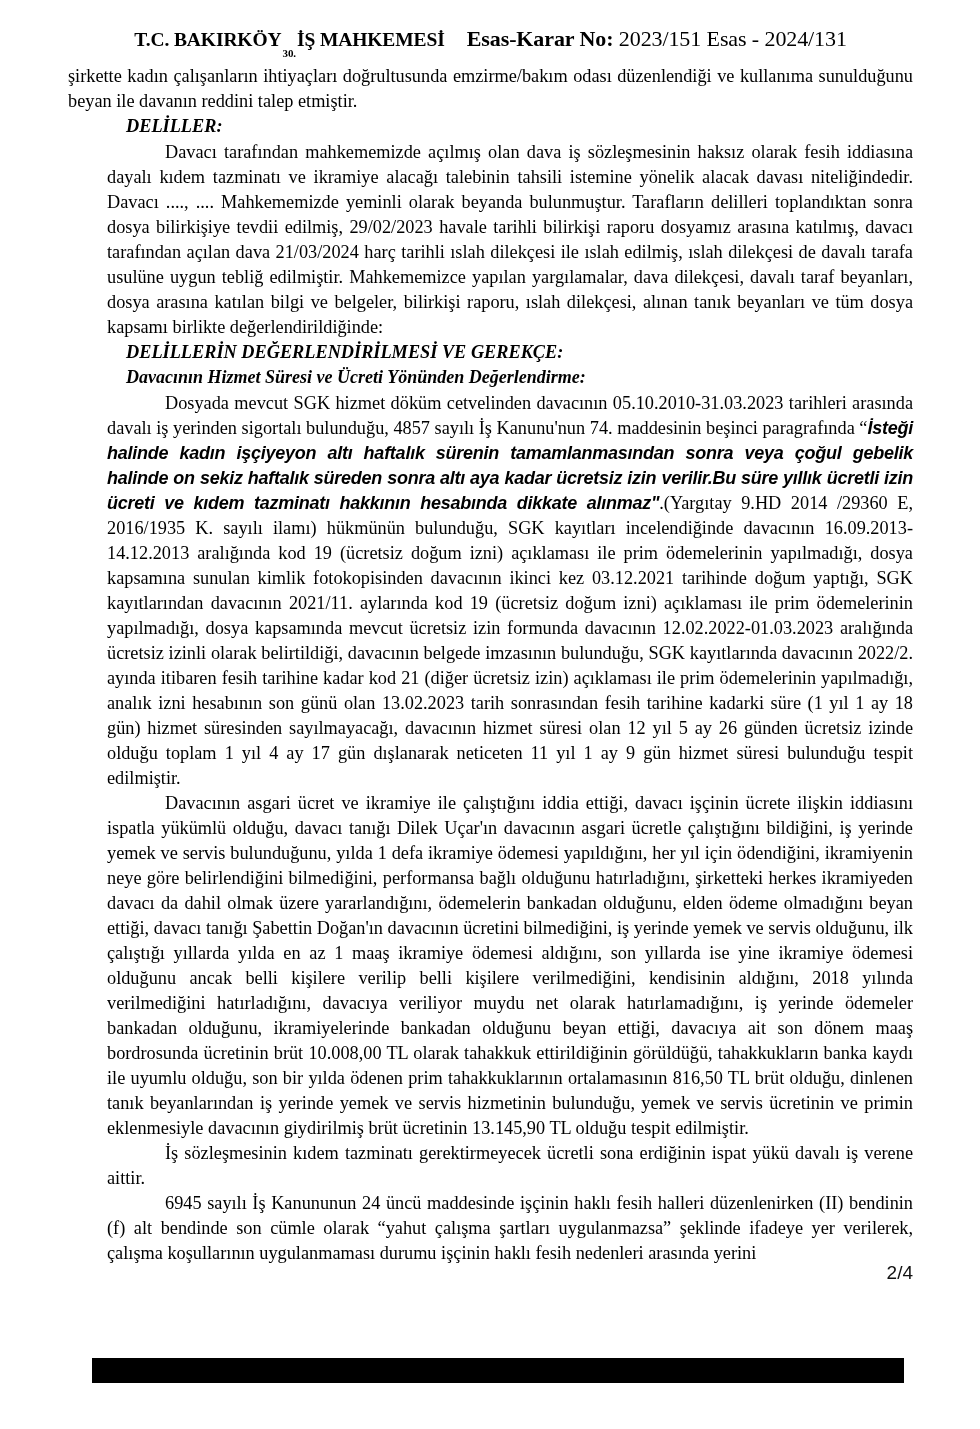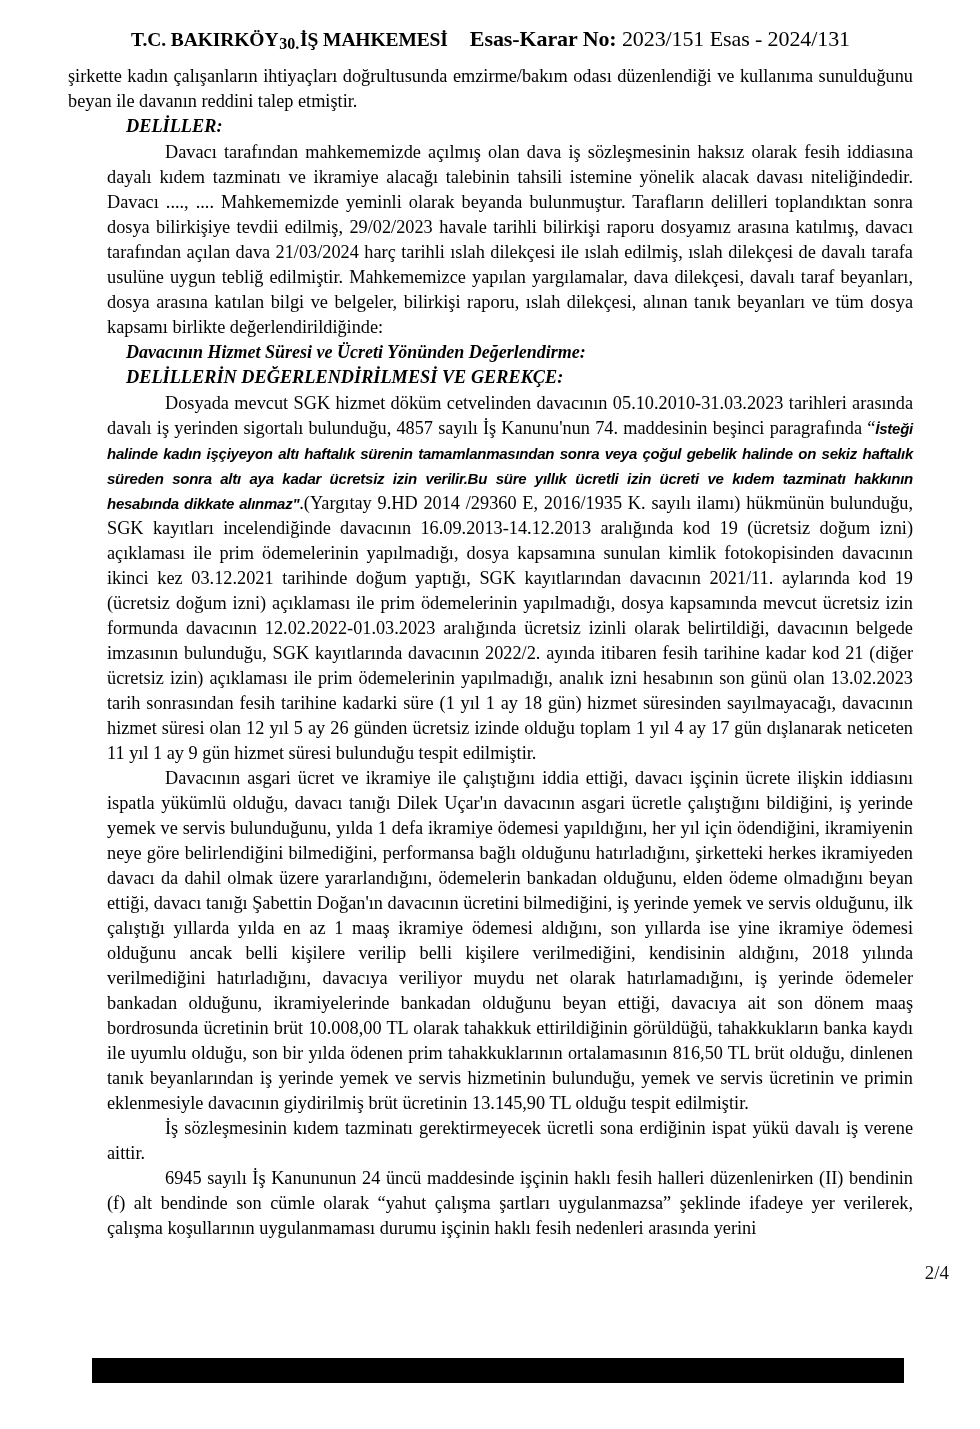--- a/index.html
+++ b/index.html
@@ -30,24 +30,24 @@
     white-space: nowrap;
     font-weight: bold;
     font-size: 19.5px;
     letter-spacing: -0.1px;
   }
   .doc-header .court-name {
     font-size: 19.5px;
     font-weight: bold;
   }
   .doc-header .court-number {
-    font-size: 16px;
+    font-size: 11px;
     font-weight: bold;
     position: relative;
-    top: 3px;
+    top: 11px;
     padding: 0 1px;
   }
   .doc-header .case-no {
     font-weight: bold;
     font-size: 22px;
     margin-left: 22px;
     text-align: center;
   }
   .doc-header .case-no .case-no-value {
     font-weight: normal;
@@ -82,35 +82,34 @@
     text-align: left;
     font-style: italic;
   }
   p.heading.sub {
     font-size: 18px;
   }
   .quote-italic {
     font-family: "Liberation Sans", "DejaVu Sans", sans-serif;
     font-style: italic;
     font-weight: bold;
-    font-size: 15px;
+    font-size: 18px;
     letter-spacing: -0.25px;
   }
 
   
   .page-number {
     position: absolute;
     top: 1262px;
     left: 0;
     width: 913px;
     text-align: right;
-    font-family: Liberation Serif, serif;
+    font-family: Liberation Sans, sans-serif;
     font-size: 19px;
     color: #111111;
-    padding-left: 36px;
   }
 
   
   .redaction-bar {
     position: absolute;
     left: 92px;
     top: 1358px;
     width: 812px;
     height: 25px;
     background: #000000;
@@ -126,23 +125,23 @@
   </div>
 
   <div class="body-text">
 
     <p class="para">şirkette kadın çalışanların ihtiyaçları doğrultusunda emzirme/bakım odası düzenlendiği ve kullanıma sunulduğunu beyan ile davanın reddini talep etmiştir.</p>
 
     <p class="heading">DELİLLER:</p>
 
     <p class="para indent">Davacı tarafından mahkememizde açılmış olan dava iş sözleşmesinin haksız olarak fesih iddiasına dayalı kıdem tazminatı ve ikramiye alacağı talebinin tahsili istemine yönelik alacak davası niteliğindedir. Davacı ...., .... Mahkememizde yeminli olarak beyanda bulunmuştur. Tarafların delilleri toplandıktan sonra dosya bilirkişiye tevdii edilmiş, 29/02/2023 havale tarihli bilirkişi raporu dosyamız arasına katılmış, davacı tarafından açılan dava 21/03/2024 harç tarihli ıslah dilekçesi ile ıslah edilmiş, ıslah dilekçesi de davalı tarafa usulüne uygun tebliğ edilmiştir. Mahkememizce yapılan yargılamalar, dava dilekçesi, davalı taraf beyanları, dosya arasına katılan bilgi ve belgeler, bilirkişi raporu, ıslah dilekçesi, alınan tanık beyanları ve tüm dosya kapsamı birlikte değerlendirildiğinde:</p>
 
+    <p class="heading">DELİLLERİN DEĞERLENDİRİLMESİ VE GEREKÇE:</p>
+
     <p class="heading sub">Davacının Hizmet Süresi ve Ücreti Yönünden Değerlendirme:</p>
-
-    <p class="heading">DELİLLERİN DEĞERLENDİRİLMESİ VE GEREKÇE:</p>
 
     <p class="para indent"><span>Dosyada mevcut SGK hizmet döküm cetvelinden davacının 05.10.2010-31.03.2023 tarihleri arasında davalı iş yerinden sigortalı bulunduğu, 4857 sayılı İş Kanunu'nun 74. maddesinin beşinci paragrafında </span><span>“</span><span class="quote-italic">İsteği halinde kadın işçiyeyon altı haftalık sürenin tamamlanmasından sonra veya çoğul gebelik halinde on sekiz haftalık süreden sonra altı aya kadar ücretsiz izin verilir.Bu süre yıllık ücretli izin ücreti ve kıdem tazminatı hakkının hesabında dikkate alınmaz"</span><span>.(Yargıtay 9.HD 2014 /29360 E, 2016/1935 K. sayılı ilamı) hükmünün bulunduğu, SGK kayıtları incelendiğinde davacının 16.09.2013-14.12.2013 aralığında kod 19 (ücretsiz doğum izni) açıklaması ile prim ödemelerinin yapılmadığı, dosya kapsamına sunulan kimlik fotokopisinden davacının ikinci kez 03.12.2021 tarihinde doğum yaptığı, SGK kayıtlarından davacının 2021/11. aylarında kod 19 (ücretsiz doğum izni) açıklaması ile prim ödemelerinin yapılmadığı, dosya kapsamında mevcut ücretsiz izin formunda davacının 12.02.2022-01.03.2023 aralığında ücretsiz izinli olarak belirtildiği, davacının belgede imzasının bulunduğu, SGK kayıtlarında davacının 2022/2. ayında itibaren fesih tarihine kadar kod 21 (diğer ücretsiz izin) açıklaması ile prim ödemelerinin yapılmadığı, analık izni hesabının son günü olan 13.02.2023 tarih sonrasından fesih tarihine kadarki süre (1 yıl 1 ay 18 gün) hizmet süresinden sayılmayacağı, davacının hizmet süresi olan 12 yıl 5 ay 26 günden ücretsiz izinde olduğu toplam 1 yıl 4 ay 17 gün dışlanarak neticeten 11 yıl 1 ay 9 gün hizmet süresi bulunduğu tespit edilmiştir.</span></p>
 
     <p class="para indent">Davacının asgari ücret ve ikramiye ile çalıştığını iddia ettiği, davacı işçinin ücrete ilişkin iddiasını ispatla yükümlü olduğu, davacı tanığı Dilek Uçar'ın davacının asgari ücretle çalıştığını bildiğini, iş yerinde yemek ve servis bulunduğunu, yılda 1 defa ikramiye ödemesi yapıldığını, her yıl için ödendiğini, ikramiyenin neye göre belirlendiğini bilmediğini, performansa bağlı olduğunu hatırladığını, şirketteki herkes ikramiyeden davacı da dahil olmak üzere yararlandığını, ödemelerin bankadan olduğunu, elden ödeme olmadığını beyan ettiği, davacı tanığı Şabettin Doğan'ın davacının ücretini bilmediğini, iş yerinde yemek ve servis olduğunu, ilk çalıştığı yıllarda yılda en az 1 maaş ikramiye ödemesi aldığını, son yıllarda ise yine ikramiye ödemesi olduğunu ancak belli kişilere verilip belli kişilere verilmediğini, kendisinin aldığını, 2018 yılında verilmediğini hatırladığını, davacıya veriliyor muydu net olarak hatırlamadığını, iş yerinde ödemeler bankadan olduğunu, ikramiyelerinde bankadan olduğunu beyan ettiği, davacıya ait son dönem maaş bordrosunda ücretinin brüt 10.008,00 TL olarak tahakkuk ettirildiğinin görüldüğü, tahakkukların banka kaydı ile uyumlu olduğu, son bir yılda ödenen prim tahakkuklarının ortalamasının 816,50 TL brüt olduğu, dinlenen tanık beyanlarından iş yerinde yemek ve servis hizmetinin bulunduğu, yemek ve servis ücretinin ve primin eklenmesiyle davacının giydirilmiş brüt ücretinin 13.145,90 TL olduğu tespit edilmiştir.</p>
 
 
     <p class="para indent">İş sözleşmesinin kıdem tazminatı gerektirmeyecek ücretli sona erdiğinin ispat yükü davalı iş verene aittir.</p>
 
     <p class="para indent">6945 sayılı İş Kanununun 24 üncü maddesinde işçinin haklı fesih halleri düzenlenirken (II) bendinin (f) alt bendinde son cümle olarak “yahut çalışma şartları uygulanmazsa” şeklinde ifadeye yer verilerek, çalışma koşullarının uygulanmaması durumu işçinin haklı fesih nedenleri arasında yerini</p>
 

